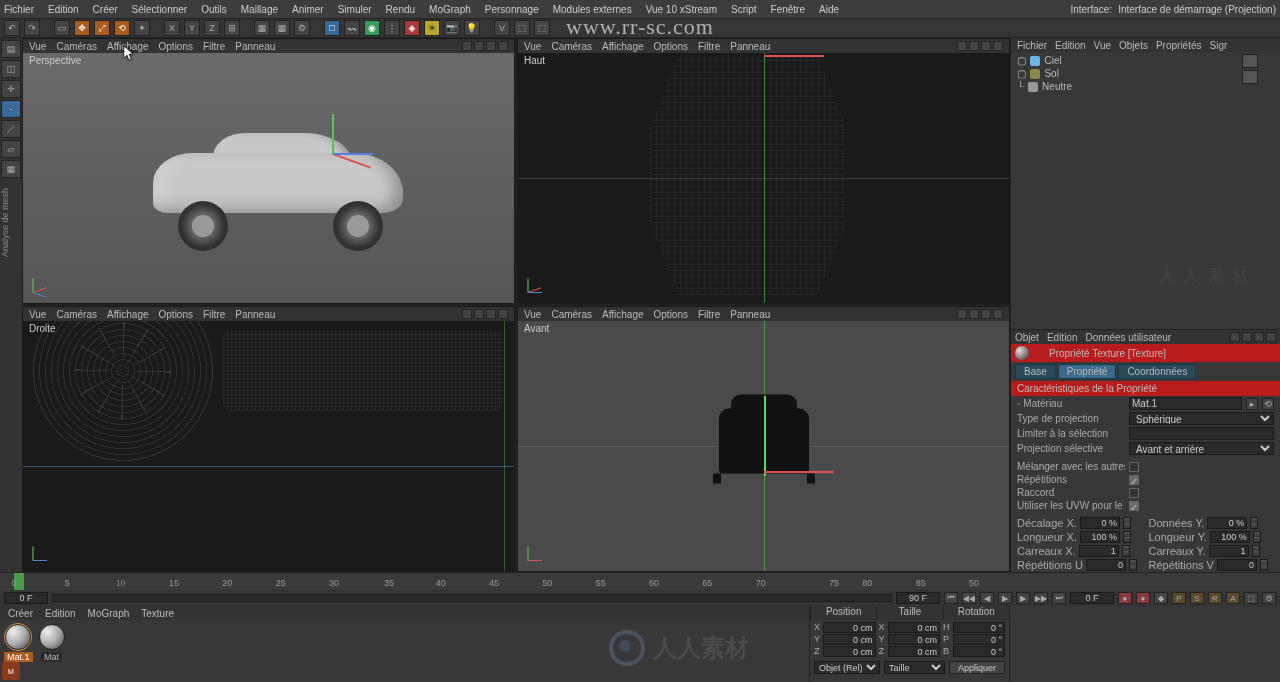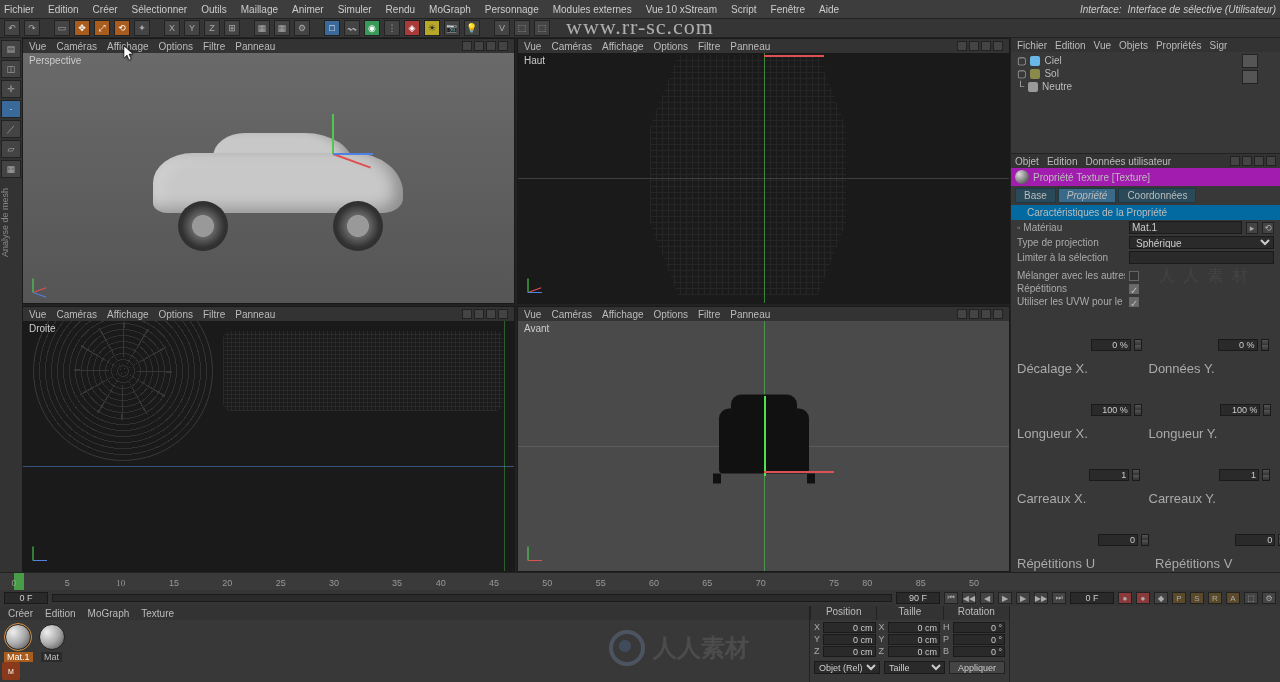--- a/index.html
+++ b/index.html
@@ -1,19 +1,19 @@
 <!DOCTYPE html>
 <html><head>
 <meta charset="utf-8">
 <style>
 * { margin: 0; padding: 0; box-sizing: border-box; font-family: Arial, sans-serif; user-select: none; }
 body { background: #3a3a3a; color: #bbb; font-size: 10px; width: 1280px; height: 682px; overflow: hidden; position: relative; }
 .menubar { height: 18px; background: #3d3d3d; display: flex; align-items: center; padding: 0 4px; gap: 14px; }
 .menubar span { color: #ccc; font-size: 10px; cursor: default; }
-.menubar .right { margin-left: auto; display: flex; gap: 6px; align-items: center; font-style: italic; }
+.menubar .right { margin-left: auto; display: flex; gap: 6px; align-items: center; }
 .toolbar-main { height: 20px; background: #353535; display: flex; align-items: center; padding: 0 4px; gap: 4px; border-top: 1px solid #222; border-bottom: 1px solid #222; }
 .tb { width: 16px; height: 16px; background: #444; border: 1px solid #222; display: flex; align-items: center; justify-content: center; font-size: 9px; color: #aaa; }
 .tb.orange { background: #a85c1e; color: #fff; }
 .tb.blue { background: #3a6a9a; color:#fff;}
 .tb.green { background: #3a9a5a; color:#fff;}
 .tb.red { background: #a83a3a; color:#fff;}
 .tb.yellow { background: #b8a82a; color:#222;}
 .app-body { display: flex; height: 534px; }
 .left-tools { width: 22px; background: #333; display: flex; flex-direction: column; gap: 2px; padding-top: 2px; }
 .left-tools .tb { width: 20px; height: 18px; margin: 0 auto; }
@@ -67,35 +67,35 @@
 .obj-row .ico.floor { background: #8a8a4a;}
 .obj-row .ico.null { background: #999;}
 .obj-thumbs { width: 36px; display: flex; flex-direction: column; gap: 2px;}
 .obj-thumbs div { width: 16px; height: 14px; background: #555; border: 1px solid #222;}
 .spacer { flex: 1; background: #383838; position: relative;}
 .watermark-tr { position: absolute; right: 30px; top: 150px; font-size: 16px; color: rgba(255,255,255,0.06); letter-spacing: 2px;}
 .attr-panel { border-top: 1px solid #222;}
 .attr-head { height: 14px; background: #333; display: flex; gap: 8px; padding: 0 4px; align-items: center;}
 .attr-head .tri { margin-left: auto; display:flex; gap:2px;}
 .attr-head .tri span { width:10px; height:10px; background:#444; border:1px solid #222;}
-.attr-title { display: flex; align-items: center; gap: 4px; padding: 2px 4px; background: #a21caf;}
+.attr-title { display: flex; align-items: center; gap: 20px; padding: 2px 4px; background: #b91c1c;}
 .attr-title .sph { width: 14px; height: 14px; border-radius: 50%; background: radial-gradient(circle at 30% 30%, #ddd,#888,#333);}
 .attr-tabs { display: flex; gap: 2px; padding: 2px 4px;}
 .attr-tabs span { padding: 1px 8px; background: #2a4a5a; font-size: 10px; border: 1px solid #1a3a4a; cursor: default;}
-.attr-tabs span.active { background: #3a6a8a; font-style: italic;}
-.attr-section-title { padding: 2px 16px; background: #0369a1; font-size: 10px;}
+.attr-tabs span.active { background: #3a6a8a;}
+.attr-section-title { padding: 2px 6px; background: #b91c1c; font-size: 10px;}
 .attr-row { display: flex; align-items: center; padding: 1px 6px; gap: 4px; font-size: 10px;}
 .attr-row .lbl { flex: 0 0 108px; color: #aaa; white-space: nowrap; overflow: hidden; position: relative;}
 .attr-row .lbl::after { content:""; position:absolute; left:0; right:0; bottom:2px; border-bottom: 1px dotted #555; z-index:-1;}
 .attr-row .val { flex: 1;}
 .attr-row select, .attr-row input[type=text] { width: 100%; background: #2a2a2a; border: 1px solid #1a1a1a; color: #ccc; font-size: 10px; height: 13px; padding: 0 2px;}
 .attr-row .chk { width: 10px; height: 10px; border: 1px solid #666; background: #333;}
 .attr-num-row { display: flex; padding: 1px 6px; gap: 6px;}
 .attr-num-row .grp { display: flex; align-items: center; gap: 3px; flex:1;}
-.attr-num-row .grp .l { font-size: 13px; color:#aaa; white-space:nowrap;margin-top:48px;}
+.attr-num-row .grp .l { font-size: 11px; color:#aaa; white-space:nowrap;}
 .attr-num-row .grp .v { width: 40px; background: #2a2a2a; border:1px solid #1a1a1a; color:#ccc; font-size:9px; height:12px; text-align:right; padding:0 2px;}
 .attr-num-row .grp .sp { width: 8px; height: 12px; background: #333; border:1px solid #1a1a1a; display:flex; flex-direction:column;}
 .attr-num-row .grp .sp::before,.attr-num-row .grp .sp::after { content:""; flex:1; background: linear-gradient(#555,#333);}
 .timeline { height: 34px; background: #353535; border-top: 1px solid #222; display: flex; flex-direction: column;}
 .tl-ruler { flex:1; position: relative; background: #3a3a3a; display:flex; align-items:flex-end;}
 .tl-ruler .ticknum { position: absolute; bottom: 2px; font-size: 9px; color: #999; transform: translateX(-50%);}
 .tl-ruler .playhead { position: absolute; left: 14px; top: 0; bottom: 0; width: 10px; background: rgba(80,200,80,0.7);}
 .tl-controls { height: 16px; display: flex; align-items: center; padding: 0 4px; gap: 4px;}
 .tl-controls .fld { width: 44px; background:#2a2a2a; border:1px solid #1a1a1a; color:#ccc; font-size:9px; height:12px; text-align:center;}
 .tl-controls .btn { width: 14px; height: 12px; background: #444; border: 1px solid #222; font-size:8px; color:#aaa; display:flex; align-items:center; justify-content:center;}
@@ -145,21 +145,21 @@
   <span>Rendu</span>
   <span>MoGraph</span>
   <span>Personnage</span>
   <span>Modules externes</span>
   <span>Vue 10 xStream</span>
   <span>Script</span>
   <span>Fenêtre</span>
   <span>Aide</span>
   <div class="right">
     <span>Interface:</span>
-    <span>Interface de sélective (Utilisateur)</span>
+    <span>Interface de démarrage (Projection)</span>
   </div>
 </div>
 
 <div class="toolbar-main">
   <div class="tb">↶</div>
   <div class="tb">↷</div>
   <div style="width:6px"></div>
   <div class="tb">▭</div>
   <div class="tb orange">✥</div>
   <div class="tb orange">⤢</div>
@@ -397,28 +397,36 @@
           <span class="tb" style="width:12px;height:12px">⟲</span>
         </div>
       <div class="attr-row">
           <span class="lbl">Type de projection</span>
           <select class="val"><option>Sphérique</option></select>
         </div>
       <div class="attr-row">
           <span class="lbl">Limiter à la sélection</span>
           <input type="text" class="val" style="">
         </div>
+      <div class="attr-row">
+          <span class="lbl">Projection sélective</span>
+          <select class="val"><option>Avant et arrière</option></select>
+        </div>
       <div style="height:4px"></div>
       <div class="attr-row">
           <span class="lbl">Mélanger avec les autres textures</span>
           <span class="chk"></span>
         </div>
       <div class="attr-row">
           <span class="lbl">Répétitions</span>
           <span class="chk" style="background:#6a6a6a">✓</span>
+        </div>
+      <div class="attr-row">
+          <span class="lbl">Raccord</span>
+          <span class="chk"></span>
         </div>
       <div class="attr-row">
           <span class="lbl">Utiliser les UVW pour le relief</span>
           <span class="chk" style="background:#6a6a6a">✓</span>
         </div>
       <div style="height:4px"></div>
       <div id="numrows">
           <div class="attr-num-row">
             <div class="grp">
               <span class="l">Décalage X.</span>
@@ -475,21 +483,21 @@
 <div class="timeline">
   <div class="tl-ruler" id="tlruler">
     <div class="playhead"></div>
   <div class="ticknum" style="left: 14px;">0</div>
       <div class="ticknum" style="left: 67.3333px;">5</div>
       <div class="ticknum" style="left: 120.667px; font-family: Liberation Serif, serif;">10</div>
       <div class="ticknum" style="left: 174px;">15</div>
       <div class="ticknum" style="left: 227.333px;">20</div>
       <div class="ticknum" style="left: 280.667px;">25</div>
       <div class="ticknum" style="left: 334px;">30</div>
-      <div class="ticknum" style="left: 397px;">35</div>
+      <div class="ticknum" style="left: 389px;">35</div>
       <div class="ticknum" style="left: 440.667px;">40</div>
       <div class="ticknum" style="left: 494px;">45</div>
       <div class="ticknum" style="left: 547.333px;">50</div>
       <div class="ticknum" style="left: 600.667px;">55</div>
       <div class="ticknum" style="left: 654px;">60</div>
       <div class="ticknum" style="left: 707.333px;">65</div>
       <div class="ticknum" style="left: 760.667px;">70</div>
       <div class="ticknum" style="left: 834px;">75</div>
       <div class="ticknum" style="left: 867.333px; margin-top: 44px;">80</div>
       <div class="ticknum" style="left: 920.667px;">85</div>

